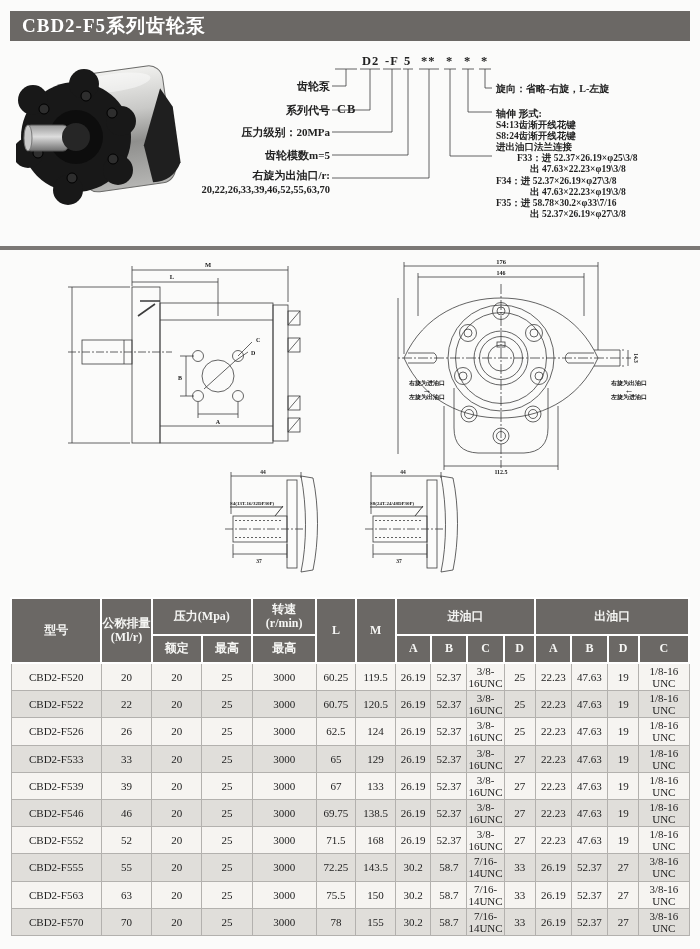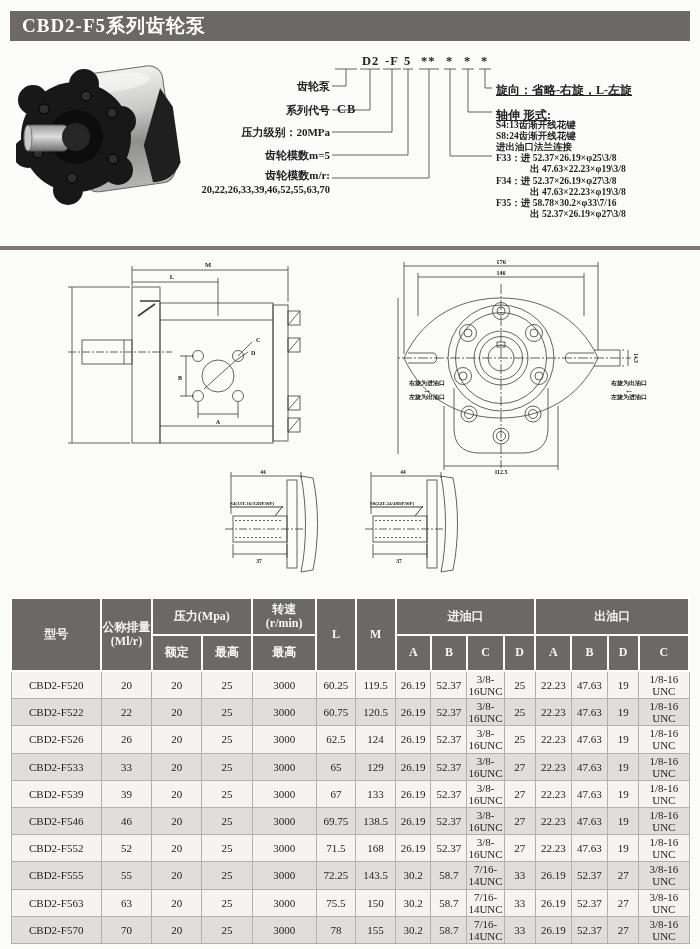--- a/index.html
+++ b/index.html
@@ -17,21 +17,21 @@
     background:#6b6865; color:#ffffff;
     font-size:19px; font-weight:bold; line-height:30px;
     padding-left:12px; letter-spacing:1px;
   }
   .divider { left:0; top:246px; width:700px; height:4px; background:#7b7875; }
 
   .code-seg { top:54px; font-weight:bold; font-size:12.5px; letter-spacing:1px; white-space:nowrap; }
   .llabel  { right:370px; font-size:11px; font-weight:600; text-align:right; white-space:nowrap; }
   .llabel.small { font-size:10.5px; }
   .rlabel  { left:496px; font-size:9.5px; font-weight:600; white-space:nowrap; }
-  .rlabel.lg { font-size:12px;text-decoration:underline; }
+  .rlabel.lg { font-size:10px; }
   .rlabel.indent { left:514px;padding-left:16px; }
 
   .fv-note { width:56px; text-align:center; font-size:6px; font-weight:bold; line-height:7px; color:#111; }
   .fv-note .arr { font-size:9px; line-height:7px; }
 
   svg.linework { stroke:#3c3c3c; fill:none; stroke-width:0.8; }
   svg.linework text { stroke:none; fill:#1a1a1a; font-family:"Liberation Serif","DejaVu Serif",serif; font-weight:bold; }
 
   table.spec {
     position:absolute; left:10px; top:597px; width:680px;
@@ -39,21 +39,21 @@
     border:1px solid #b0aeab;
   }
   table.spec th {
     background:#6b6865; color:#f6f6f4;
     border:2px solid #ffffff;
     font-size:12px; font-weight:bold;
     text-align:center; vertical-align:middle;
     white-space:pre-line; line-height:1.15; padding:2px 0;
   }
   table.spec thead tr:first-child th { height:37px; }
-  table.spec thead tr:last-child th { height:36px; }
+  table.spec thead tr:last-child th { height:28px; }
   table.spec td {
     border:1px solid #b3b1ae;
     font-size:11px; text-align:center; vertical-align:middle;
     white-space:pre-line; line-height:1.1; height:27px; padding:1px 0;
   }
   tr.row-light td { background:#f6f4f1; }
   tr.row-gray  td { background:#e0deda; }
 </style>
 </head>
 <body>
@@ -119,29 +119,29 @@
   <path d="M419,69 H439 M429,69 V178 H332"></path>
   <path d="M444,69 H456 M450,69 V156 H492"></path>
   <path d="M462,69 H474 M468,69 V112 H492"></path>
   <path d="M479,69 H491 M485,69 V88 H492"></path>
 </svg>
 
 <div class="abs llabel" style="top:79px;">齿轮泵</div>
 <div class="abs llabel" style="top:103px;">系列代号</div>
 <div class="abs llabel" style="top:125px;">压力级别：20MPa</div>
 <div class="abs llabel" style="top:148px;">齿轮模数m=5</div>
-<div class="abs llabel" style="top:168px;">齿轮模数m/r:</div>
+<div class="abs llabel" style="top:168px;">右旋为出油口/r:</div>
 <div class="abs llabel small" style="top:184px;">20,22,26,33,39,46,52,55,63,70</div>
 
 <div class="abs rlabel lg" style="top:82px;">旋向：省略-右旋，L-左旋</div>
 <div class="abs rlabel lg" style="top:107px;text-align:right;">轴伸 形式:</div>
 <div class="abs rlabel" style="top:119px;">S4:13齿渐开线花键</div>
 <div class="abs rlabel" style="top:130px;">S8:24齿渐开线花键</div>
 <div class="abs rlabel" style="top:141px;">进出油口法兰连接</div>
-<div class="abs rlabel" style="top:152px;">F33：进 52.37×26.19×φ25\3/8</div>
+<div class="abs rlabel" style="top:152px;margin-left:21px;">F33：进 52.37×26.19×φ25\3/8</div>
 <div class="abs rlabel indent" style="top:163px;">出 47.63×22.23×φ19\3/8</div>
 <div class="abs rlabel" style="top:175px;">F34：进 52.37×26.19×φ27\3/8</div>
 <div class="abs rlabel indent" style="top:186px;">出 47.63×22.23×φ19\3/8</div>
 <div class="abs rlabel" style="top:197px;">F35：进 58.78×30.2×φ33\7/16</div>
 <div class="abs rlabel indent" style="top:208px;">出 52.37×26.19×φ27\3/8</div>
 
 <div class="abs divider"></div>
 
 <svg class="abs linework" style="left:60px;top:256px;" width="340" height="218" viewBox="0 0 340 218">
 

